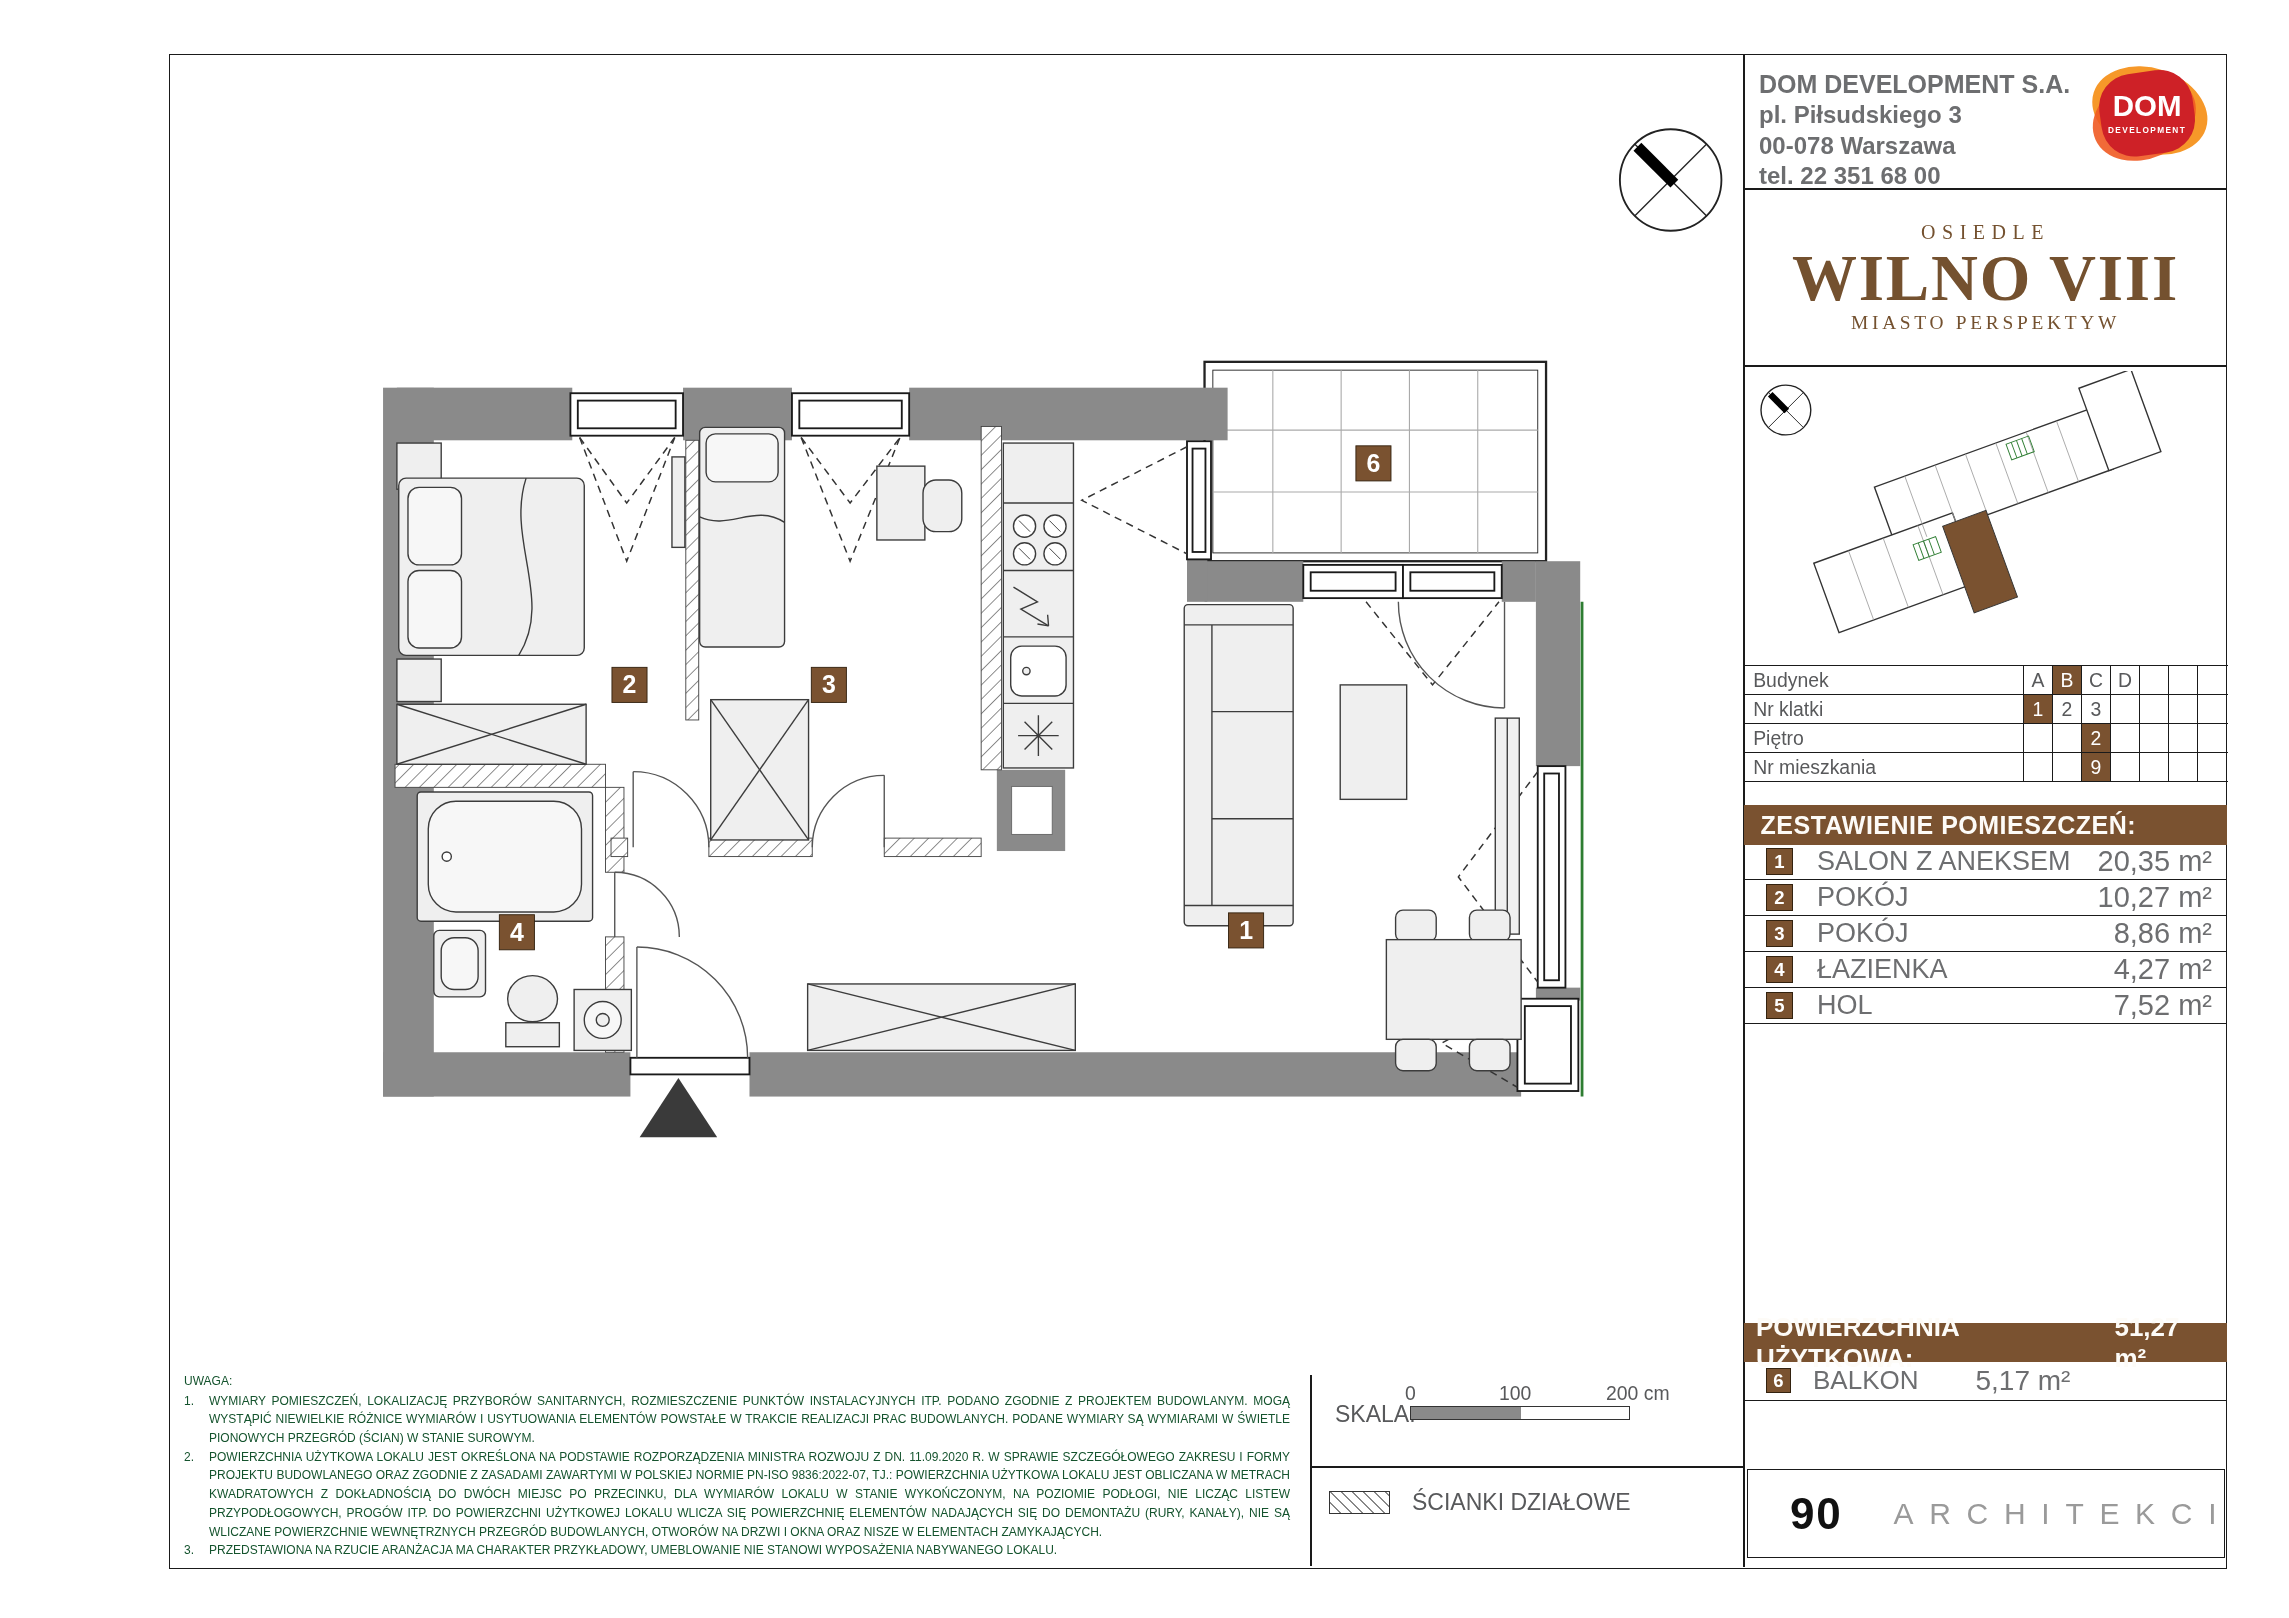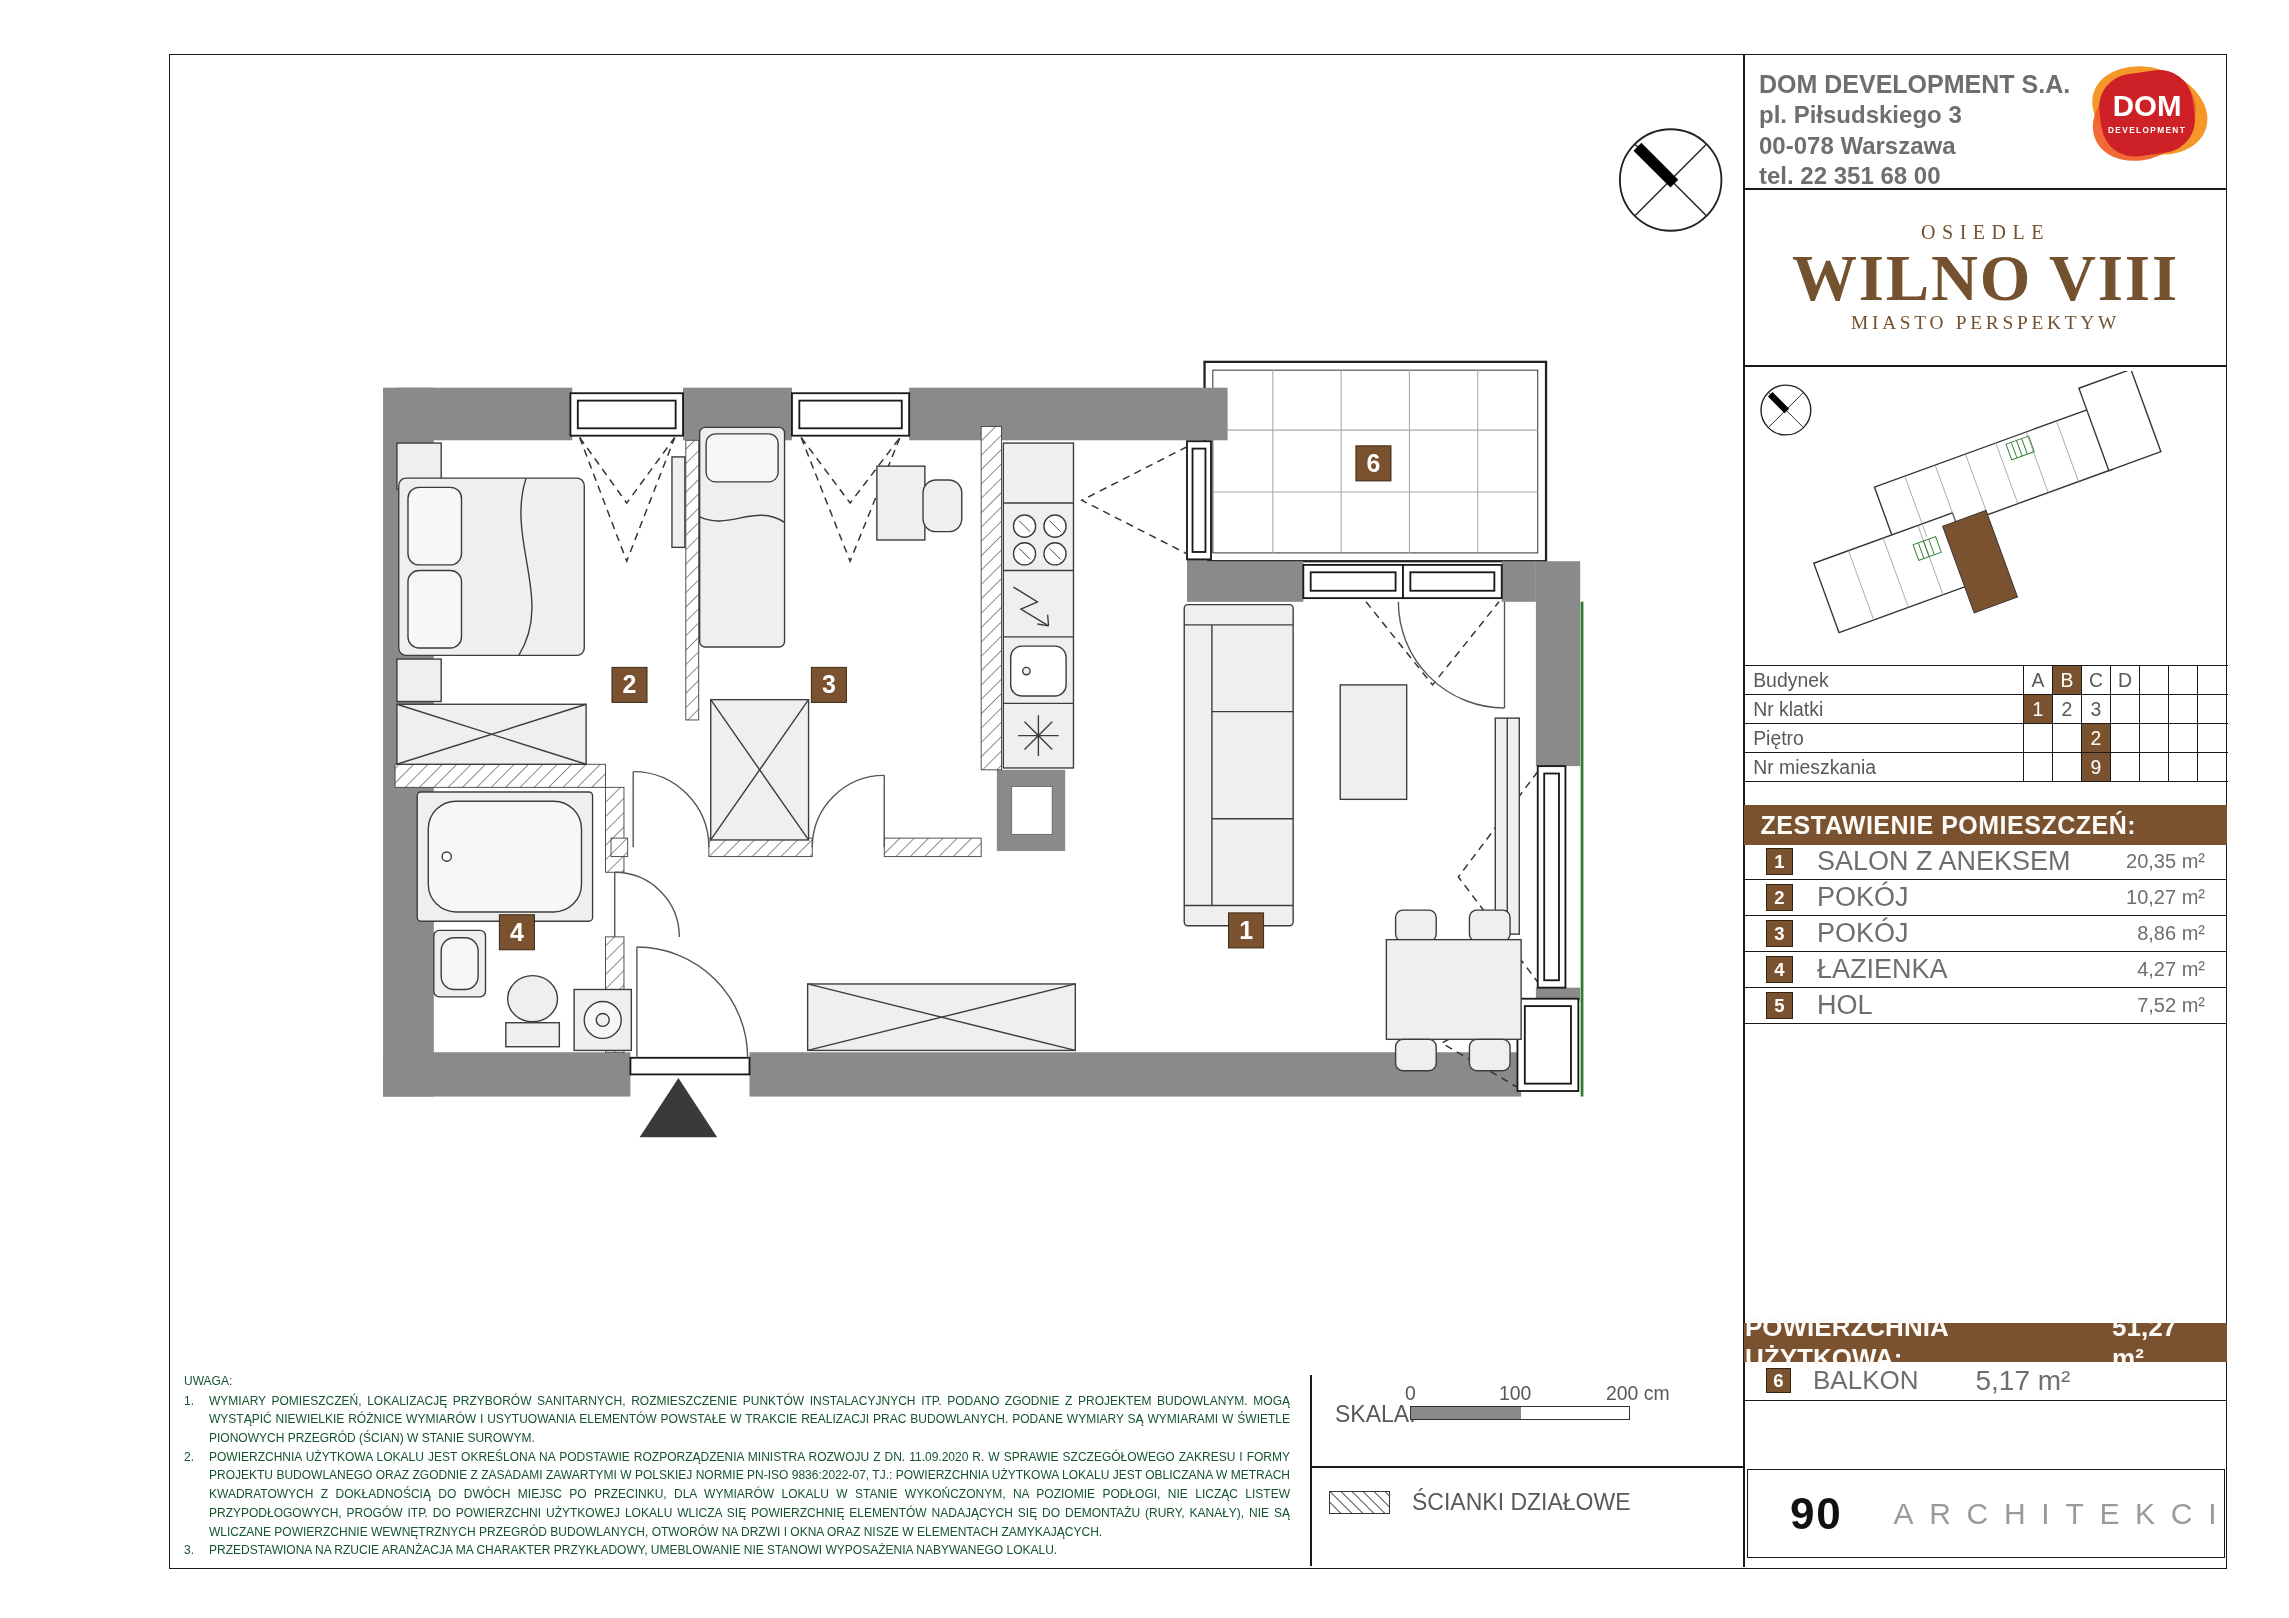--- a/index.html
+++ b/index.html
@@ -28,24 +28,24 @@
   
   .rt-head{position:absolute;left:1744px;top:805px;width:483px;height:40px;background:#7a5230;
            color:#fdfbf7;display:flex;align-items:center;padding-left:16.6px;box-sizing:border-box;
            font-weight:bold;font-size:25px;letter-spacing:0.5px;}
   .rt-rows{position:absolute;left:1744px;top:844px;width:483px;}
   .rt-row{display:flex;align-items:center;height:35px;border-bottom:1.4px solid #1a1a1a;}
   .rt-badge{width:25px;height:25px;background:#7a5230;border:0.9px solid #33220f;color:#fff;
             font-size:18.5px;font-weight:bold;display:flex;align-items:center;justify-content:center;
             margin-left:22px;}
   .rt-name{margin-left:24px;font-size:27px;color:#6d6e70;}
-  .rt-area{margin-left:auto;margin-right:22px;font-size:20px;color:#6d6e70;}
+  .rt-area{margin-left:auto;margin-right:15px;font-size:29px;color:#6d6e70;}
   .tot-bar{position:absolute;left:1744px;top:1323px;width:483px;height:39px;background:#7a5230;
            display:flex;align-items:center;color:#fdfbf7;font-weight:bold;font-size:26px;}
-  .tot-bar .t-label{padding-left:1px;}
+  .tot-bar .t-label{padding-left:12px;}
   .tot-bar .t-value{margin-left:auto;padding-right:11px;}
   .balk-row{position:absolute;left:1744px;top:1361px;width:483px;height:40px;display:flex;
             align-items:center;border-bottom:1.4px solid #1a1a1a;box-sizing:border-box;}
   .balk-row .rt-badge{width:23px;height:23px;}
   .balk-row .b-name{margin-left:22px;font-size:26px;color:#6d6e70;}
   .balk-row .b-area{margin-left:57px;font-size:28px;color:#6d6e70;}
   .arch-box{position:absolute;left:1747px;top:1469px;width:478px;height:89px;
             border:1.4px solid #1a1a1a;display:flex;align-items:center;box-sizing:border-box;
             padding-left:42px;}
   .arch-box .n90{font-size:44px;font-weight:bold;color:#111;letter-spacing:1.8px;}

